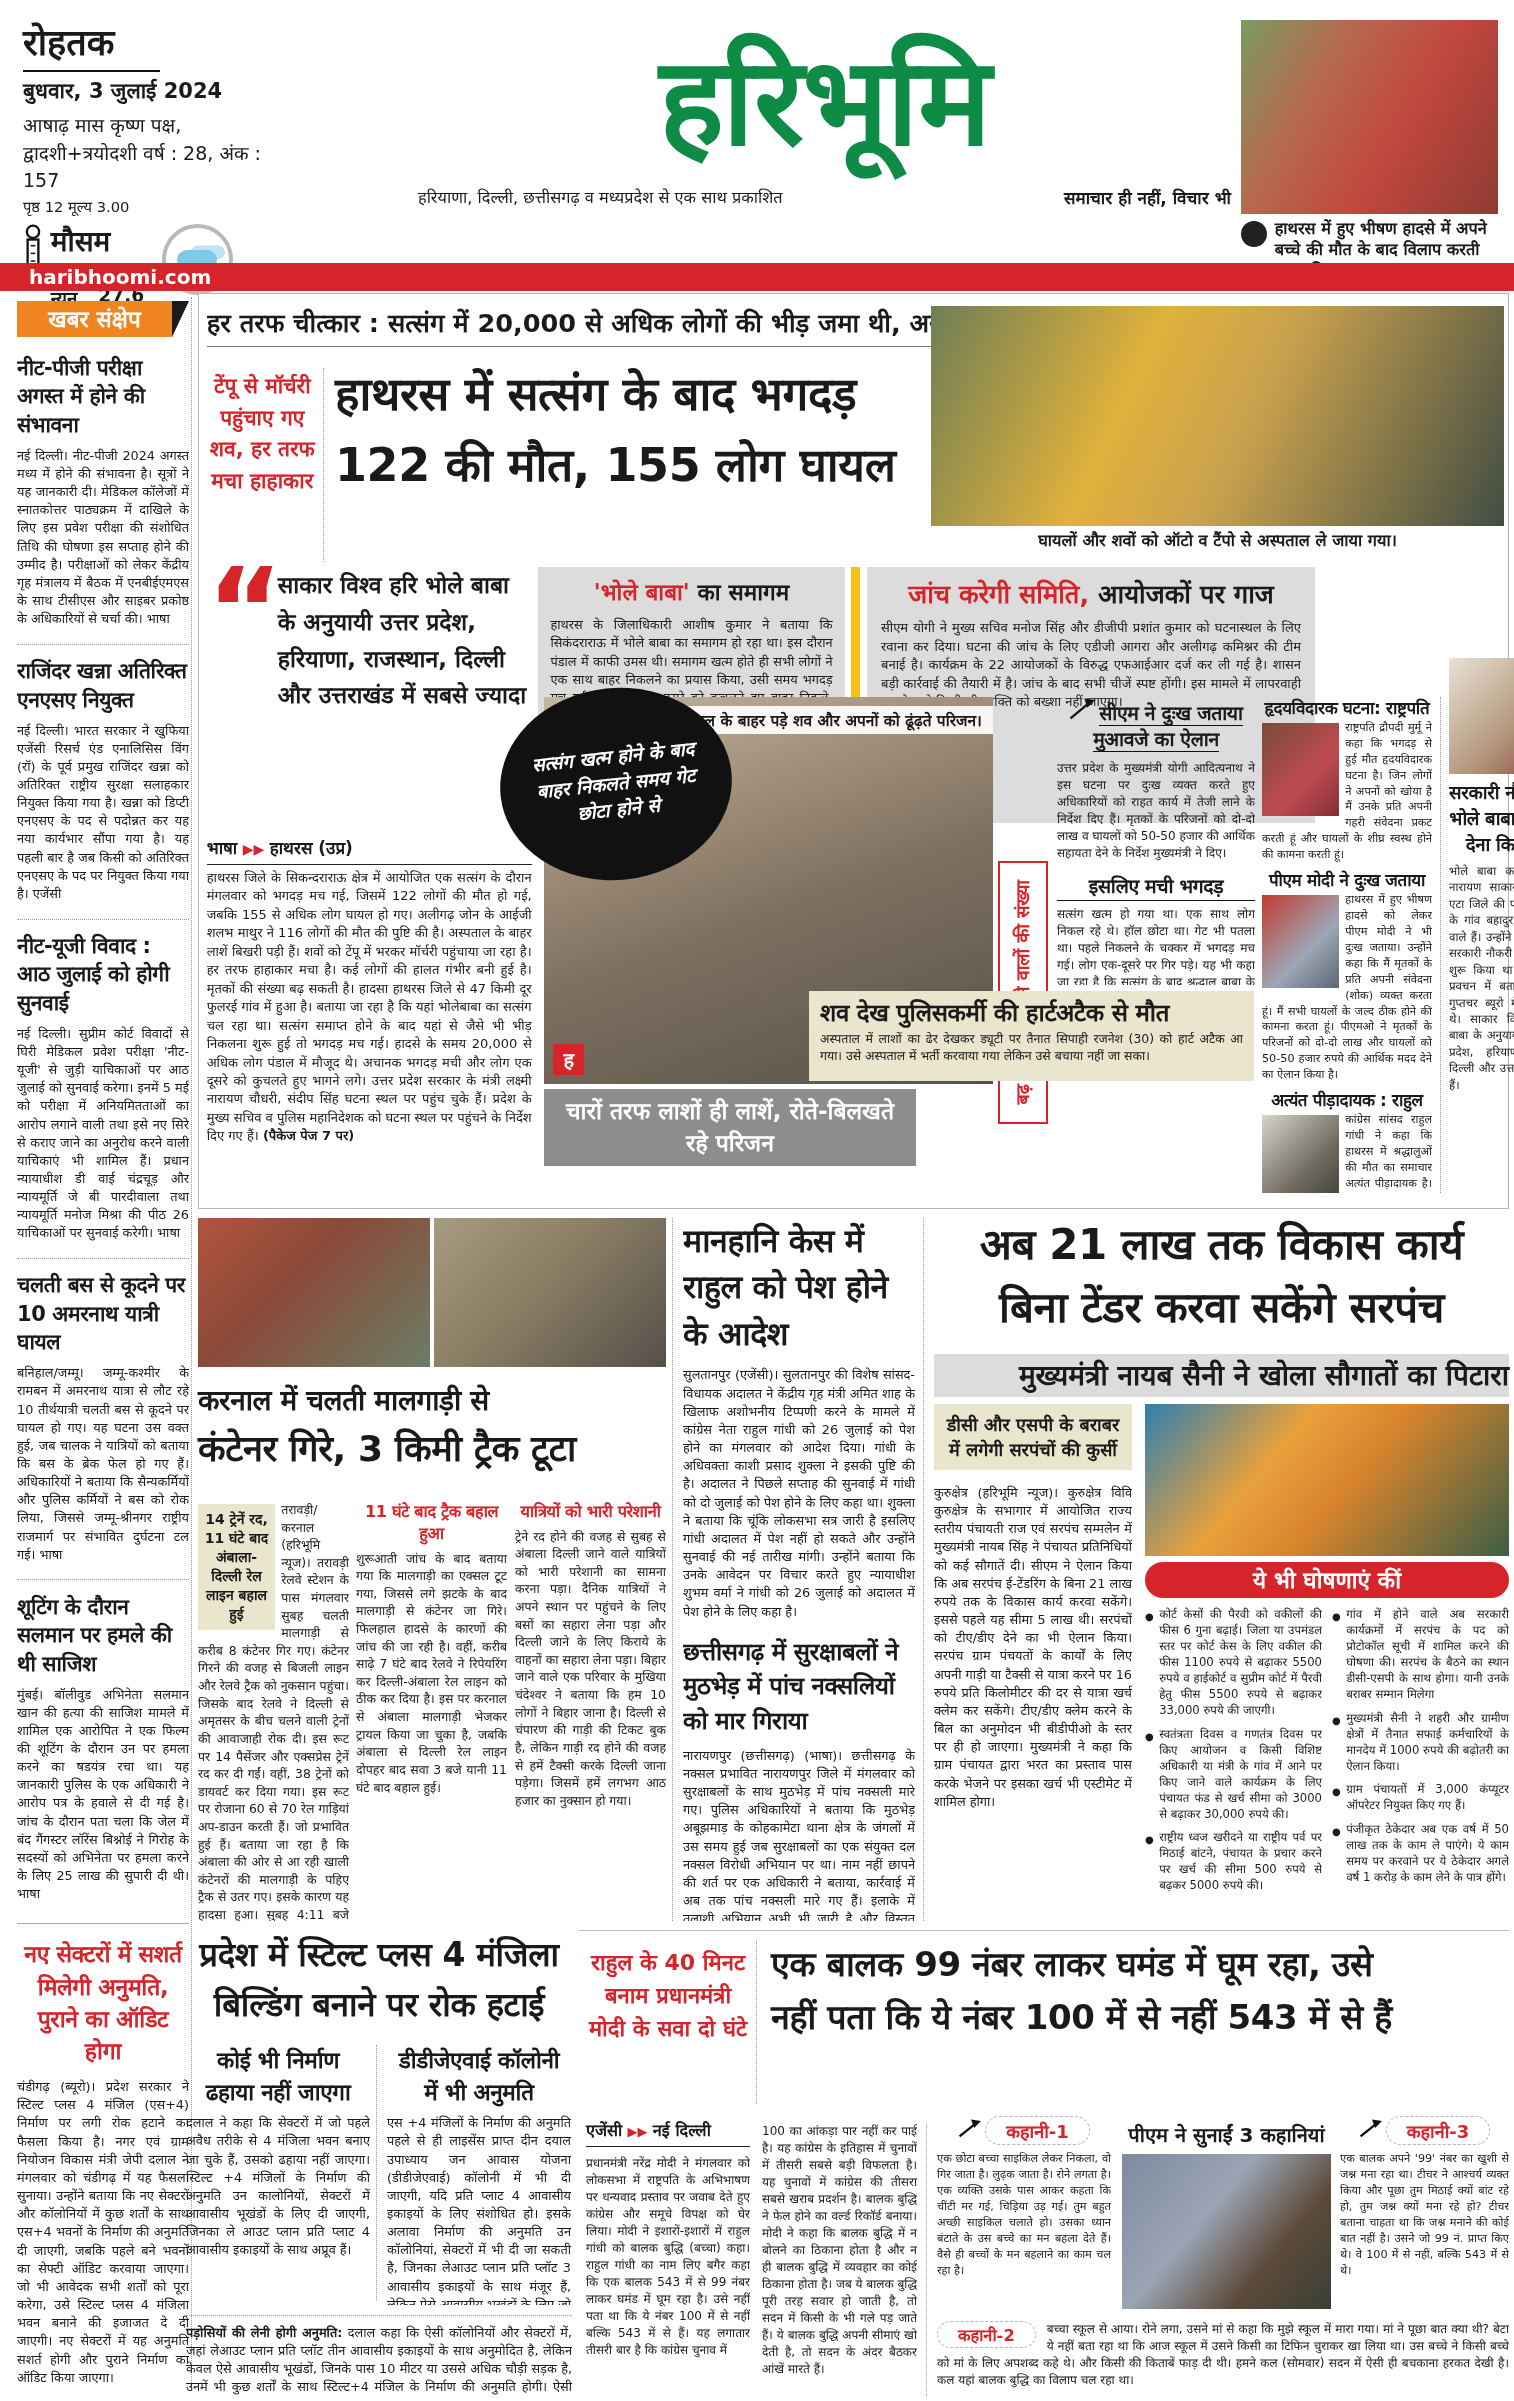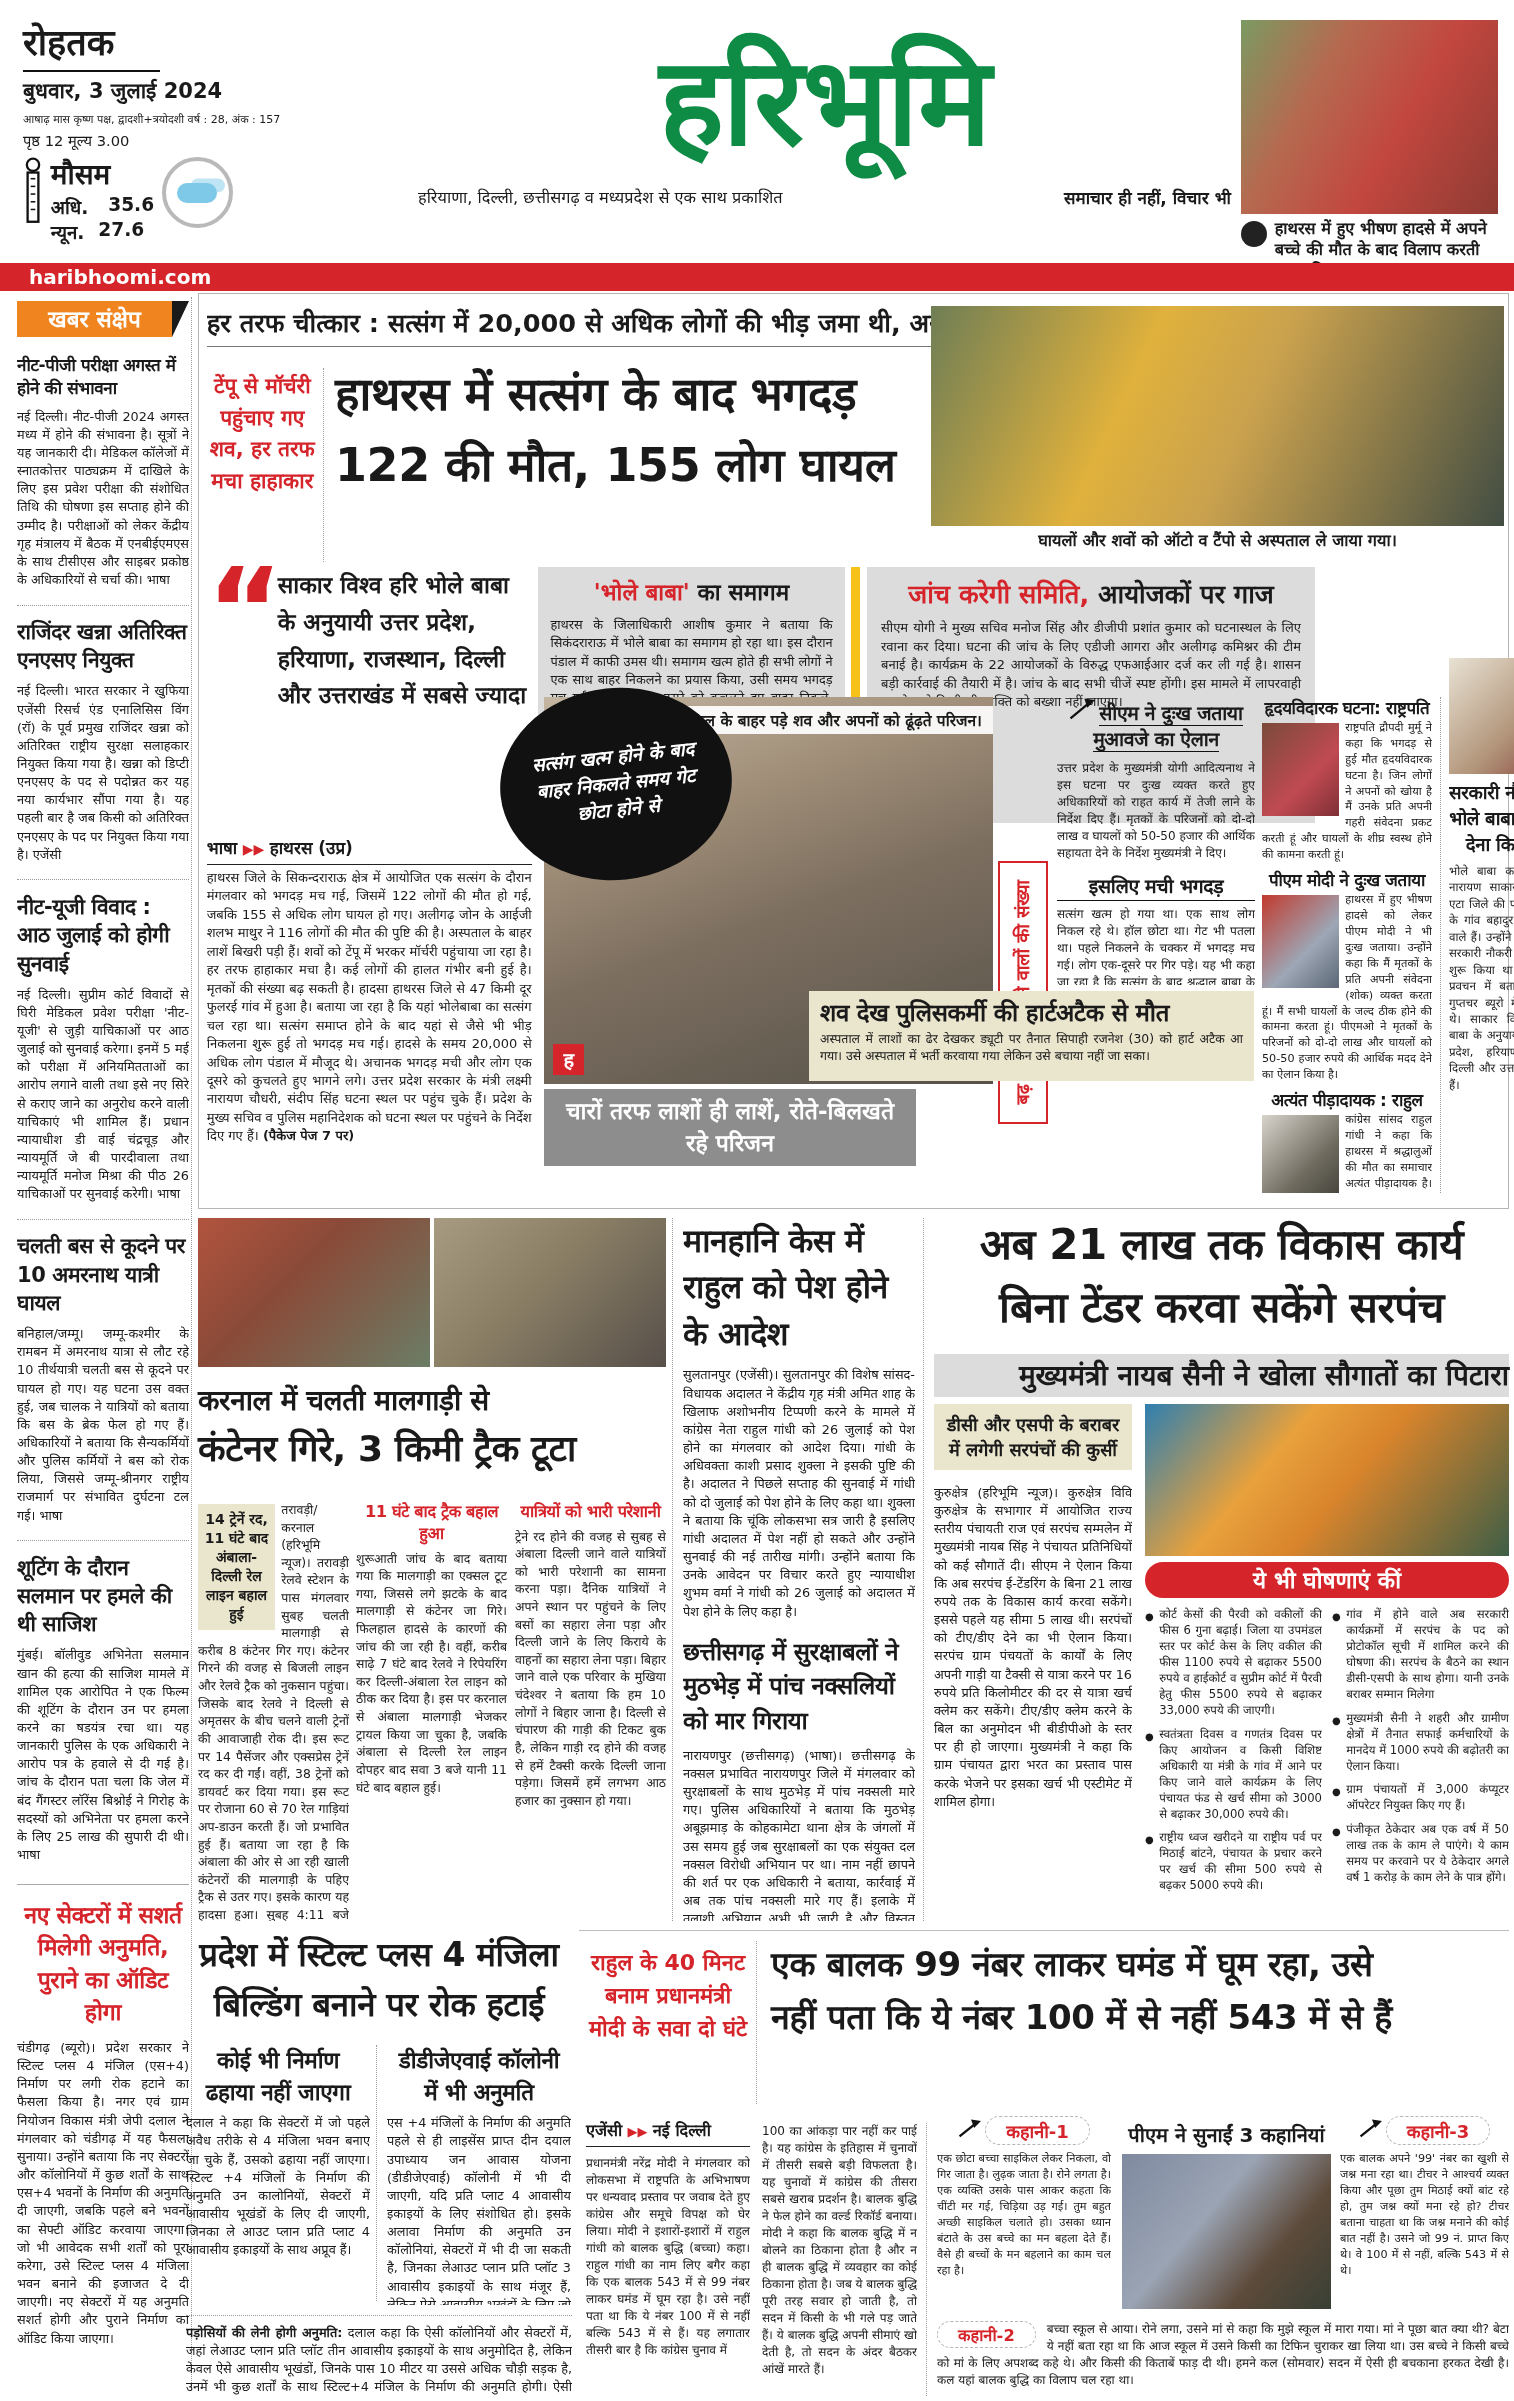--- a/index.html
+++ b/index.html
@@ -27,21 +27,21 @@
   .arrow-svg{display:inline-block;}
 </style>
 </head>
 <body>
 
 <div class="page">
 
   <div class="abs" style="left:23px;top:15.5px;width:279px;">
     <div style="font-size:36px;font-weight:800;border-bottom:2.3px solid #111;display:inline-block;padding-right:46px;line-height:1.5;">रोहतक</div>
     <div style="font-size:21px;font-weight:800;margin-top:4.6px;line-height: 1.5;">बुधवार, 3 जुलाई 2024</div>
-    <div style="font-size:11px;margin-top:4.6px;width:271px;line-height:1.45;">आषाढ़ मास कृष्ण पक्ष, द्वादशी+त्रयोदशी वर्ष : 28, अंक : 157</div>
+    <div style="font-size:19px;margin-top:4.6px;width:271px;line-height:1.45;">आषाढ़ मास कृष्ण पक्ष, द्वादशी+त्रयोदशी वर्ष : 28, अंक : 157</div>
     <div style="font-size:14.7px;margin-top:1.5px;">पृष्ठ 12  मूल्य 3.00</div>
     <div style="display:flex;align-items:flex-start;margin-top:7.7px;gap:7.7px;">
       <svg width="20" height="68" viewBox="0 0 26 88">
         <circle cx="13" cy="10" r="8" fill="none" stroke="#111" stroke-width="3"></circle>
         <rect x="6" y="20" width="14" height="64" fill="none" stroke="#111" stroke-width="3"></rect>
         <line x1="10" y1="28" x2="16" y2="28" stroke="#111" stroke-width="2"></line>
         <line x1="10" y1="38" x2="16" y2="38" stroke="#111" stroke-width="2"></line>
         <line x1="10" y1="48" x2="16" y2="48" stroke="#111" stroke-width="2"></line>
         <line x1="10" y1="58" x2="16" y2="58" stroke="#111" stroke-width="2"></line>
         <line x1="10" y1="68" x2="16" y2="68" stroke="#111" stroke-width="2"></line>
@@ -83,21 +83,21 @@
 
   <div class="vdot" style="left:191px;top:297px;height:2092px;"></div>
 
   <div class="abs" style="left:17px;top:301px;width:172px;height:2092px;overflow:hidden;">
     <div style="position:relative;width:155px;height:36px;background:var(--orange);color:#fff;font-weight:800;font-size:22.5px;text-align:center;line-height:36px;">
       <span>खबर संक्षेप</span>
       <span style="position:absolute;right:-17px;top:0;width:0;height:0;border-top:36px solid #1a1a1a;border-right:17px solid transparent;"></span>
     </div>
 
     <div style="margin-top:17px;">
-      <div class="hl" style="font-size:17px;">नीट-पीजी परीक्षा अगस्त में होने की संभावना</div>
+      <div class="hl" style="font-size:21px;">नीट-पीजी परीक्षा अगस्त में होने की संभावना</div>
       <div class="jtxt" style="font-size:12.8px;margin-top:7.7px;">नई दिल्ली। नीट-पीजी 2024 अगस्त मध्य में होने की संभावना है। सूत्रों ने यह जानकारी दी। मेडिकल कॉलेजों में स्नातकोत्तर पाठ्यक्रम में दाखिले के लिए इस प्रवेश परीक्षा की संशोधित तिथि की घोषणा इस सप्ताह होने की उम्मीद है। परीक्षाओं को लेकर केंद्रीय गृह मंत्रालय में बैठक में एनबीईएमएस के साथ टीसीएस और साइबर प्रकोष्ठ के अधिकारियों से चर्चा की।   भाषा</div>
     </div>
     <div style="margin-top:15.5px;border-top:0.8px dotted #999;padding-top:12.4px;">
       <div class="hl" style="font-size:21px;">राजिंदर खन्ना अतिरिक्त एनएसए नियुक्त</div>
       <div class="jtxt" style="font-size:12.8px;margin-top:7.7px;">नई दिल्ली। भारत सरकार ने खुफिया एजेंसी रिसर्च एंड एनालिसिस विंग (रॉ) के पूर्व प्रमुख राजिंदर खन्ना को अतिरिक्त राष्ट्रीय सुरक्षा सलाहकार नियुक्त किया गया है। खन्ना को डिप्टी एनएसए के पद से पदोन्नत कर यह नया कार्यभार सौंपा गया है। यह पहली बार है जब किसी को अतिरिक्त एनएसए के पद पर नियुक्त किया गया है।   एजेंसी</div>
     </div>
     <div style="margin-top:15.5px;border-top:0.8px dotted #999;padding-top:12.4px;">
       <div class="hl" style="font-size:21px;">नीट-यूजी विवाद : आठ जुलाई को होगी सुनवाई</div>
       <div class="jtxt" style="font-size:12.8px;margin-top:7.7px;">नई दिल्ली। सुप्रीम कोर्ट विवादों से घिरी मेडिकल प्रवेश परीक्षा 'नीट-यूजी' से जुड़ी याचिकाओं पर आठ जुलाई को सुनवाई करेगा। इनमें 5 मई को परीक्षा में अनियमितताओं का आरोप लगाने वाली तथा इसे नए सिरे से कराए जाने का अनुरोध करने वाली याचिकाएं भी शामिल हैं। प्रधान न्यायाधीश डी वाई चंद्रचूड़ और न्यायमूर्ति जे बी पारदीवाला तथा न्यायमूर्ति मनोज मिश्रा की पीठ 26 याचिकाओं पर सुनवाई करेगी।   भाषा</div>
     </div>

